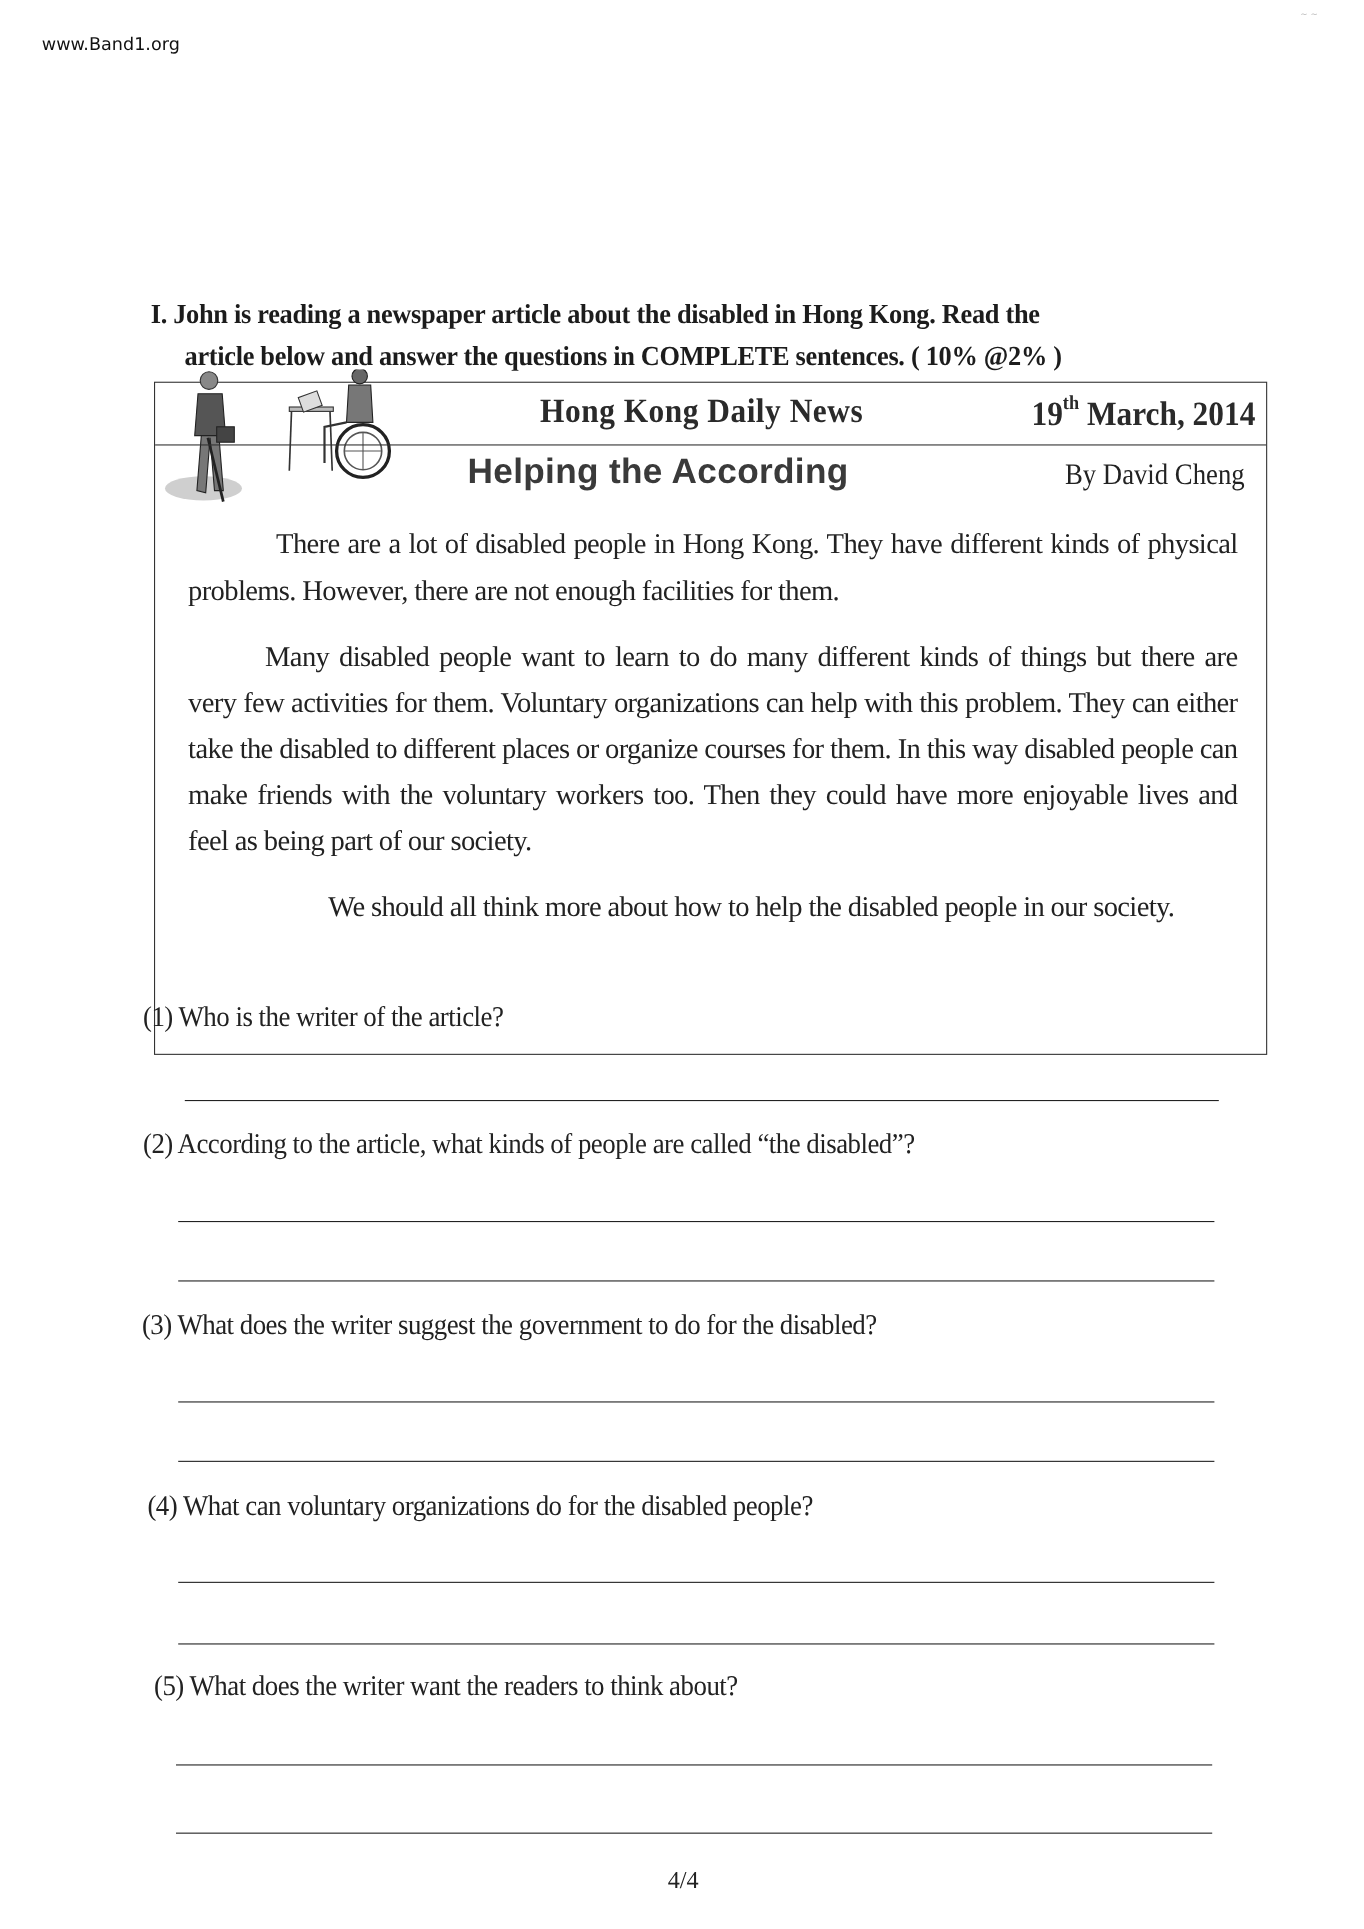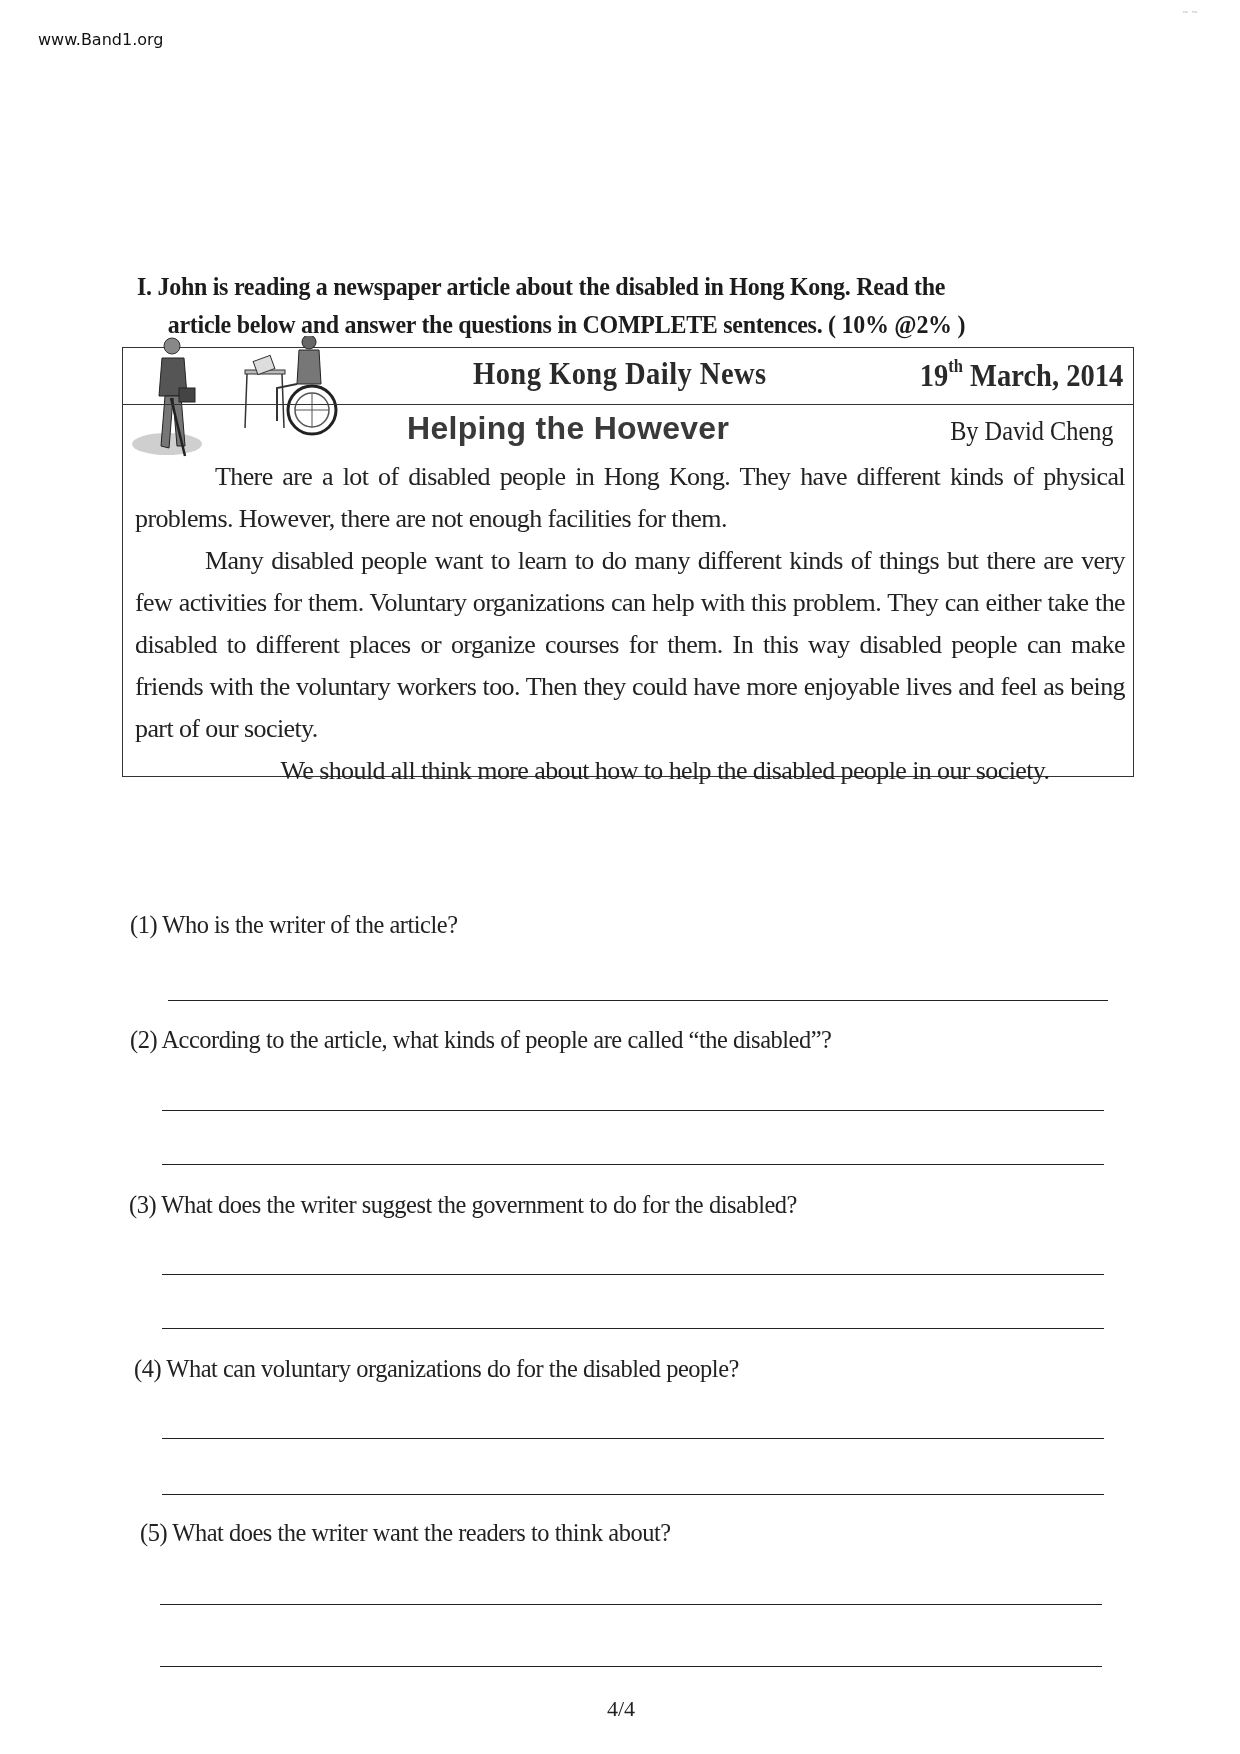--- a/index.html
+++ b/index.html
@@ -17,21 +17,21 @@
   .instr {
     position: absolute; left: 137px; top: 268px; width: 990px;
     font-family: "Liberation Serif", serif; font-weight: bold; font-size: 25px;
     line-height: 38px; letter-spacing: -0.3px; color: #1c1c1c;
     transform: scaleX(0.96); transform-origin: left top;
   }
   .instr .l2 { padding-left: 32px; display: block; white-space: nowrap; }
   .instr .l1 { display: block; white-space: nowrap; }
 
   .article {
-    position: absolute; left: 122px; top: 347px; width: 1012px; height: 430px;
+    position: absolute; left: 140px; top: 347px; width: 1012px; height: 612px;
     border: 1.5px solid #333; box-sizing: border-box;
   }
   .masthead-rule {
     position: absolute; left: 0; right: 0; top: 56px; border-top: 1.5px solid #333;
   }
   .paper-name {
     position: absolute; left: 350px; top: 8px; font-weight: bold; font-size: 31px;
     letter-spacing: 0.5px; color: #2a2a2a; white-space: nowrap;
     transform: scaleX(0.92); transform-origin: left top;
   }
@@ -48,21 +48,21 @@
   }
   .byline {
     position: absolute; right: 20px; top: 68px; font-size: 27px; color: #222;
     white-space: nowrap; transform: scaleX(0.9); transform-origin: right top;
   }
   .body-text {
     position: absolute; left: 12px; right: 8px; top: 108px;
     font-size: 26px; line-height: 42px; color: #222; text-align: justify;
     letter-spacing: -0.6px;
   }
-  .body-text p { margin: 0; text-indent: 70px; }
+  .body-text p { margin: 18px; text-indent: 70px; }
   .body-text p.first { text-indent: 80px; }
   .body-text p.last { text-indent: 70px; text-align: center; }
 
   .illus { position: absolute; left: 4px; top: -12px; width: 230px; height: 135px; }
 
   .questions { position: absolute; left: 0; top: 0; width: 1240px; }
   .q {
     position: absolute; font-size: 26px; color: #222; white-space: nowrap;
     letter-spacing: -0.5px; transform: scaleX(0.94); transform-origin: left top;
   }
@@ -105,21 +105,21 @@
       <circle cx="185" cy="74" r="17" fill="none" stroke="#555" stroke-width="1.5"></circle>
       <line x1="185" y1="57" x2="185" y2="91" stroke="#555"></line>
       <line x1="168" y1="74" x2="202" y2="74" stroke="#555"></line>
       <path d="M170 48 L150 52 L150 85" fill="none" stroke="#333" stroke-width="2"></path>
     </g>
   </svg>
 
   <div class="paper-name">Hong Kong Daily News</div>
   <div class="paper-date"><span>19</span><sup>th</sup> <span>March, 2014</span></div>
   <div class="masthead-rule"></div>
-  <div class="headline">Helping the However</div>
+  <div class="headline">Helping the According</div>
   <div class="byline">By David Cheng</div>
 
   <div class="body-text">
     <p class="first">There are a lot of disabled people in Hong Kong. They have different kinds of physical problems. However, there are not enough facilities for them.</p>
     <p>Many disabled people want to learn to do many different kinds of things but there are very few activities for them. Voluntary organizations can help with this problem. They can either take the disabled to different places or organize courses for them. In this way disabled people can make friends with the voluntary workers too. Then they could have more enjoyable lives and feel as being part of our society.</p>
     <p class="last">We should all think more about how to help the disabled people in  our society.</p>
   </div>
 </div>
 
 <div class="questions">

